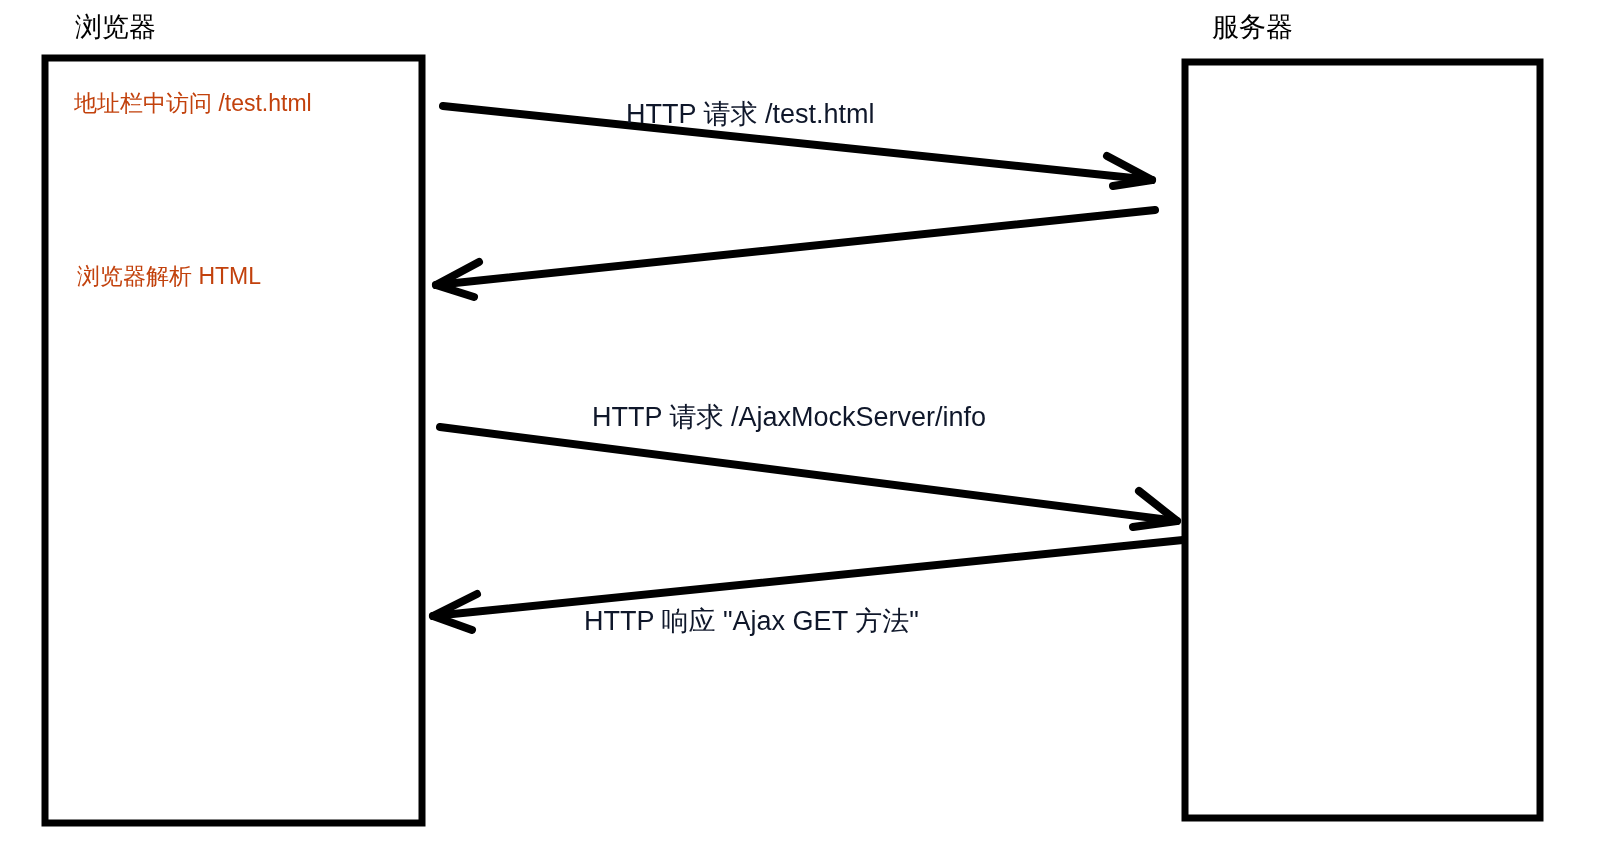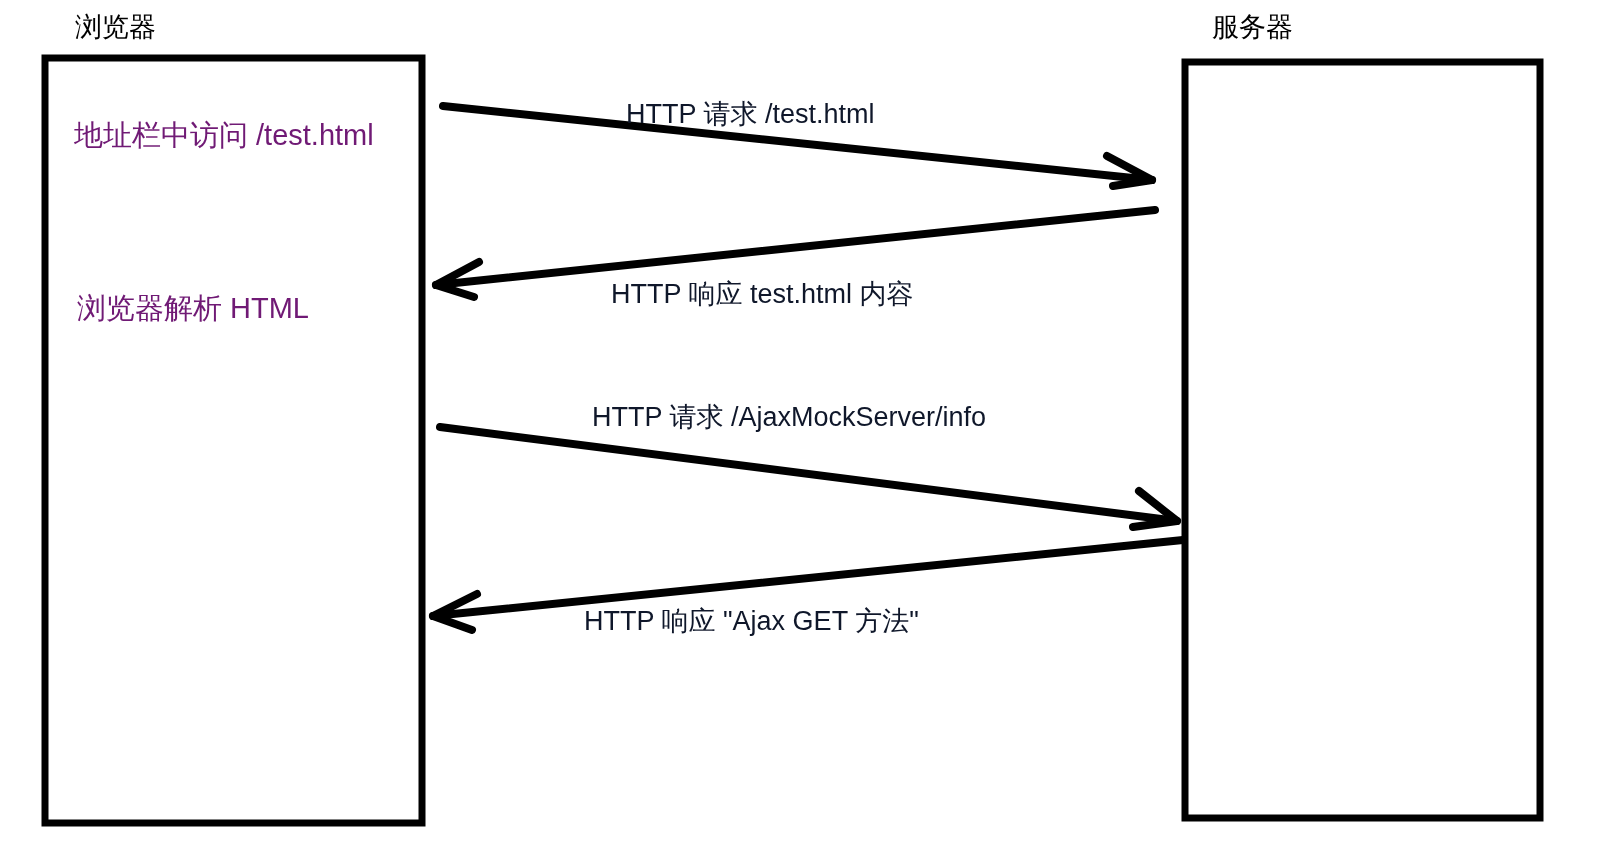--- a/index.html
+++ b/index.html
@@ -32,25 +32,24 @@
     font-size: 27px;
     line-height: 1;
     white-space: nowrap;
     color: #000;
   }
   #browser-title { left: 75px; top: 14px; }
   #server-title  { left: 1212px; top: 14px; }
 
   .lane-step {
     position: absolute;
-    font-size: 29px;
+    font-size: 23px;
     line-height: 1;
     white-space: nowrap;
-    color: #701a75;
-    margin-top: 29px;
+    color: #c2410c;
   }
   #step-0 { left: 74px;  top: 92px; }
   #step-1 { left: 77px;  top: 265px; }
   #step-2 { left: 83px;  top: 379px; }
   #step-3 { left: 83px;  top: 433px; }
 
   .msg-label {
     position: absolute;
     font-size: 27px;
     line-height: 1;
@@ -100,19 +99,18 @@
   </svg>
 
   <div class="lane-step" id="step-0">地址栏中访问 /test.html</div>
 
   <div class="lane-step" id="step-1">浏览器解析 HTML</div>
 
 
 
   <div class="msg-label" id="msg-0">HTTP 请求    /test.html</div>
 
-  <div class="msg-label" id="msg-1">HTTP 响应    test.html 内容</div>
 
   <div class="msg-label" id="msg-2">HTTP 请求  /AjaxMockServer/info</div>
 
   <div class="msg-label" id="msg-3">HTTP 响应  "Ajax GET 方法"</div>
 
 </div>
 
 </body></html>

